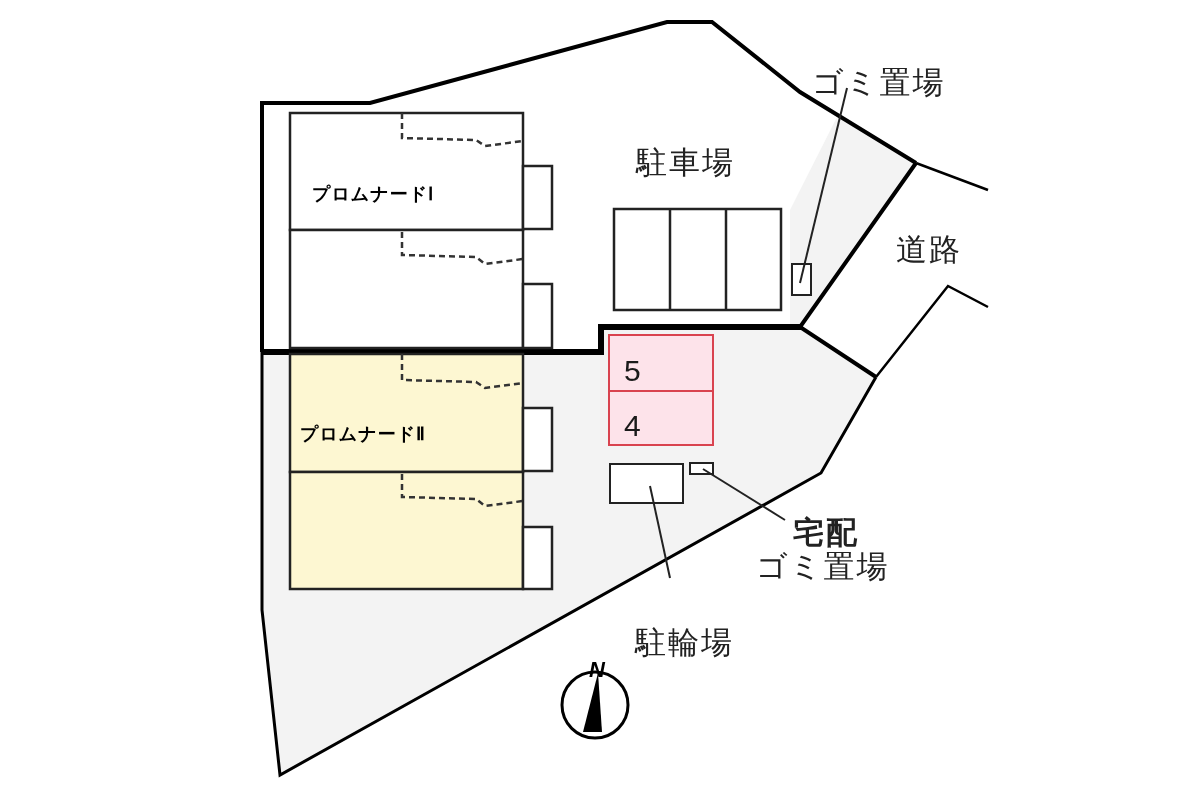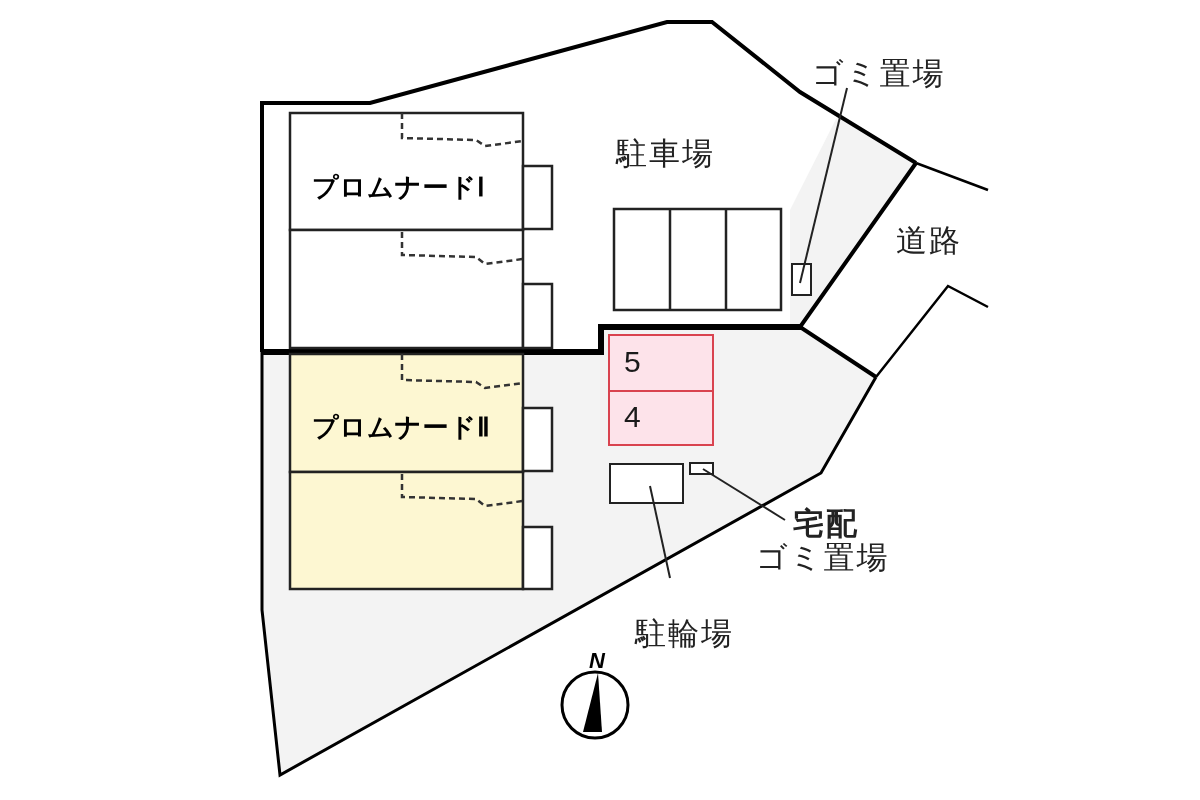--- a/index.html
+++ b/index.html
@@ -1,19 +1,19 @@
 <!DOCTYPE html>
 <html><head>
   <meta charset="utf-8">
   <style>
     html, body { margin: 0; padding: 0; background: #ffffff; }
     body { width: 1200px; height: 800px; overflow: hidden; position: relative; font-family: "DejaVu Sans", sans-serif; }
     #map { position: absolute; left: 0; top: 0; width: 1200px; height: 800px; }
-    .lbl { position: absolute; color: #1a1a1a; white-space: nowrap; line-height: 1; }
-    .bld-lbl { font-family: Liberation Mono, monospace; font-weight: bold; font-size: 26px; color: #000; letter-spacing: 1px; }
+    .lbl { position: absolute; color: #1a1a1a; white-space: nowrap; line-height: 1; margin-top: 9px; }
+    .bld-lbl { font-family: Liberation Serif, serif; font-weight: bold; font-size: 18px; color: #000; letter-spacing: 1px; }
     .area-lbl { font-size: 31px; color: #222; letter-spacing: 2px; }
     .lot-lbl { font-family: "Liberation Sans", sans-serif; font-size: 30px; color: #1a1a1a; }
     .compass-n { font-family: "Liberation Sans", sans-serif; font-weight: bold; font-style: italic; font-size: 22px; color: #000; }
   </style>
 </head>
 <body>
 
 <svg id="map" viewBox="0 0 1200 800" xmlns="http://www.w3.org/2000/svg">
 
   <polygon points="262,103 370,103 667,22 712,22 800,92 916,163 800,327 601,327 601,352 262,352" fill="#ffffff" stroke="none"></polygon>
@@ -70,23 +70,23 @@
   <rect x="690" y="463" width="23" height="11" fill="#ffffff" stroke="#222" stroke-width="2"></rect>
   <line x1="703" y1="469" x2="785" y2="520" stroke="#222" stroke-width="2"></line>
 
   <g>
     <circle cx="595" cy="705" r="33" fill="#ffffff" stroke="#000" stroke-width="3"></circle>
     <polygon points="598,673 583,732 602,732" fill="#000"></polygon>
   </g>
 </svg>
 
 <span class="lbl bld-lbl" style="left:312px; top:176px;">プロムナードⅠ</span>
-<span class="lbl bld-lbl" style="left:312px; top:416px;">プロムナードⅡ</span>
+<span class="lbl bld-lbl" style="left:300px; top:416px;">プロムナードⅡ</span>
 
-<span class="lbl area-lbl" style="left:616px; top:138px;">駐車場</span>
+<span class="lbl area-lbl" style="left:636px; top:138px;">駐車場</span>
 <span class="lbl area-lbl" style="left:812px; top:58px;">ゴミ置場</span>
 <span class="lbl area-lbl" style="left:896px; top:225px;">道路</span>
 <span class="lbl area-lbl" style="left:793px; top:508px;font-weight:bold;">宅配</span>
 <span class="lbl area-lbl" style="left:756px; top:542px;">ゴミ置場</span>
 <span class="lbl area-lbl" style="left:635px; top:618px;">駐輪場</span>
 
 <span class="lbl lot-lbl" style="left:624px; top:347px;">5</span>
 <span class="lbl lot-lbl" style="left:624px; top:402px;">4</span>
 
 <span class="lbl compass-n" style="left:589px; top:650px;">N</span>

